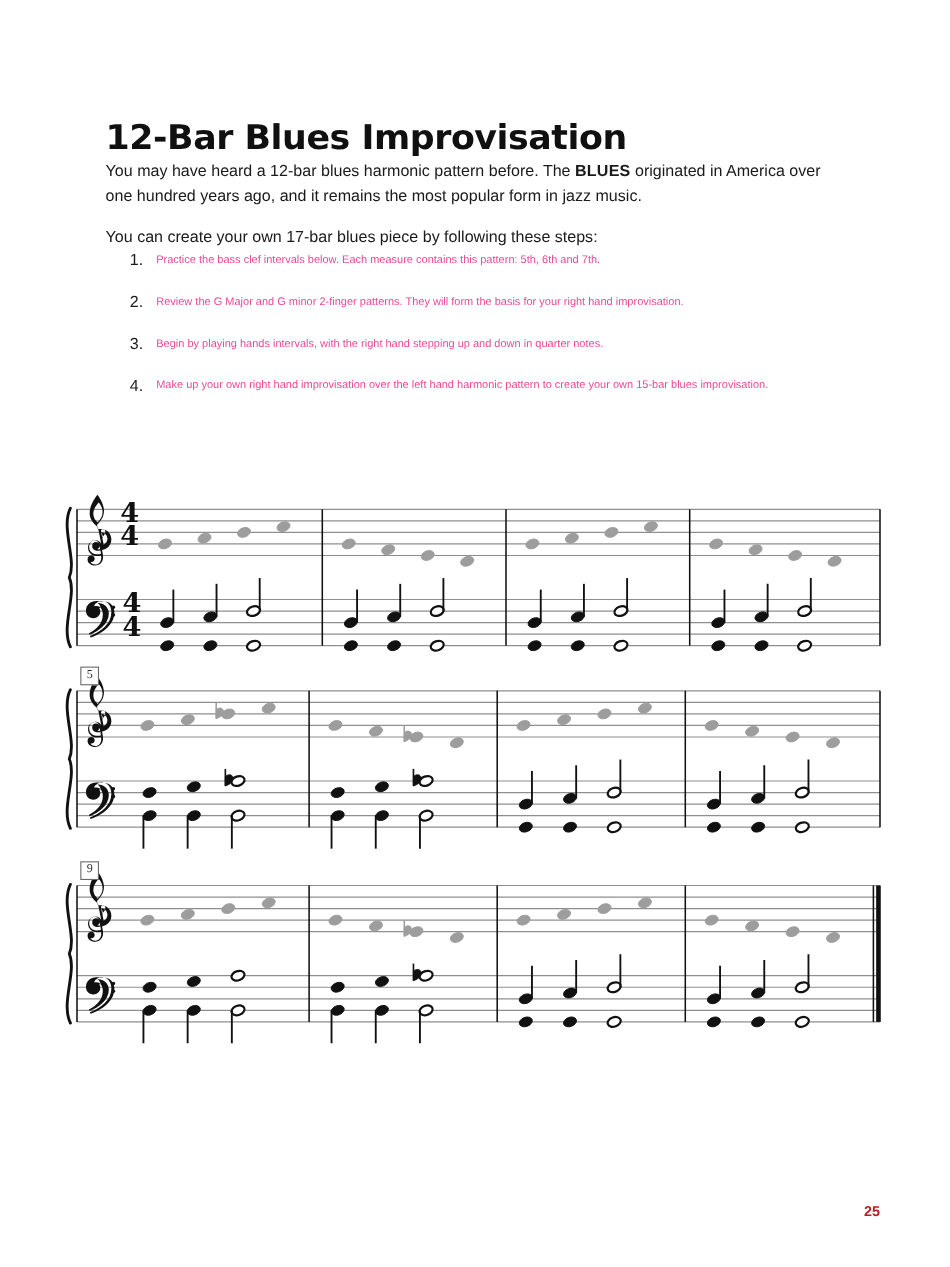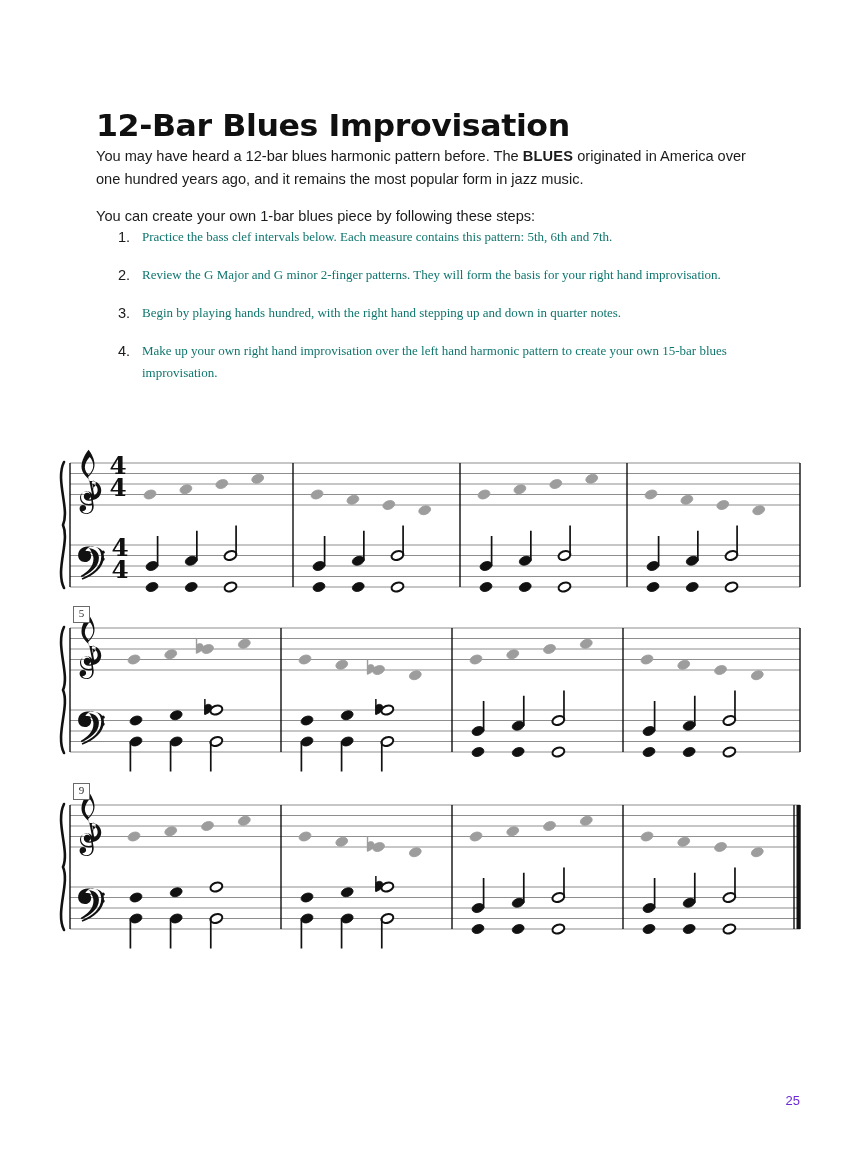--- a/index.html
+++ b/index.html
@@ -67,24 +67,23 @@
   }
   .step-num {
     width: 24px;
     flex: 0 0 24px;
     font-size: 14.6px;
     line-height: 22px;
     color: #1a1a1a;
   }
   .step-text {
     flex: 1;
-    font-size: 13px;
+    font-size: 10px;
     line-height: 22px;
-    color: #0f766e;
-    font-family: Liberation Serif, serif;
+    color: #ec4899;
   }
 
   
   .system {
     position: absolute;
     left: 0;
     width: 864px;
   }
   #system-1 { top: 440px; height: 170px; }
   #system-2 { top: 605px; height: 185px; }
@@ -102,48 +101,49 @@
     color: #2b2b2b;
     background: #ffffff;
   }
 
   
   .page-number {
     position: absolute;
     right: 64px;
     bottom: 44px;
     font-size: 13px;
-    color: #6d28d9;
+    color: #b91c1c;
+    font-weight: bold;
   }
 
   svg { display: block; overflow: visible; }
 </style>
 </head>
 <body>
 
 <div class="page">
 
   <h1 class="title">12-Bar Blues Improvisation</h1>
 
   <p class="body-text" id="intro-para"><span>You may have heard a 12-bar blues harmonic pattern before. The </span><b>BLUES</b><span> originated in America over one hundred years ago, and it remains the most popular form in jazz music.</span></p>
 
-  <p class="body-text" id="steps-para">You can create your own 1-bar blues piece by following these steps:</p>
+  <p class="body-text" id="steps-para">You can create your own 17-bar blues piece by following these steps:</p>
 
   <div class="steps">
     <div class="step">
       <div class="step-num">1.</div>
       <div class="step-text">Practice the bass clef intervals below. Each measure contains this pattern: 5th, 6th and 7th.</div>
     </div>
     <div class="step">
       <div class="step-num">2.</div>
       <div class="step-text">Review the G Major and G minor 2-finger patterns. They will form the basis for your right hand improvisation.</div>
     </div>
     <div class="step">
       <div class="step-num">3.</div>
-      <div class="step-text">Begin by playing hands hundred, with the right hand stepping up and down in quarter notes.</div>
+      <div class="step-text">Begin by playing hands intervals, with the right hand stepping up and down in quarter notes.</div>
     </div>
     <div class="step">
       <div class="step-num">4.</div>
       <div class="step-text">Make up your own right hand improvisation over the left hand harmonic pattern to create your own 15-bar blues improvisation.</div>
     </div>
   </div>
 
   <div class="system" id="system-1">
       <svg width="864" height="170" viewBox="0 0 864 170">
         <g>

